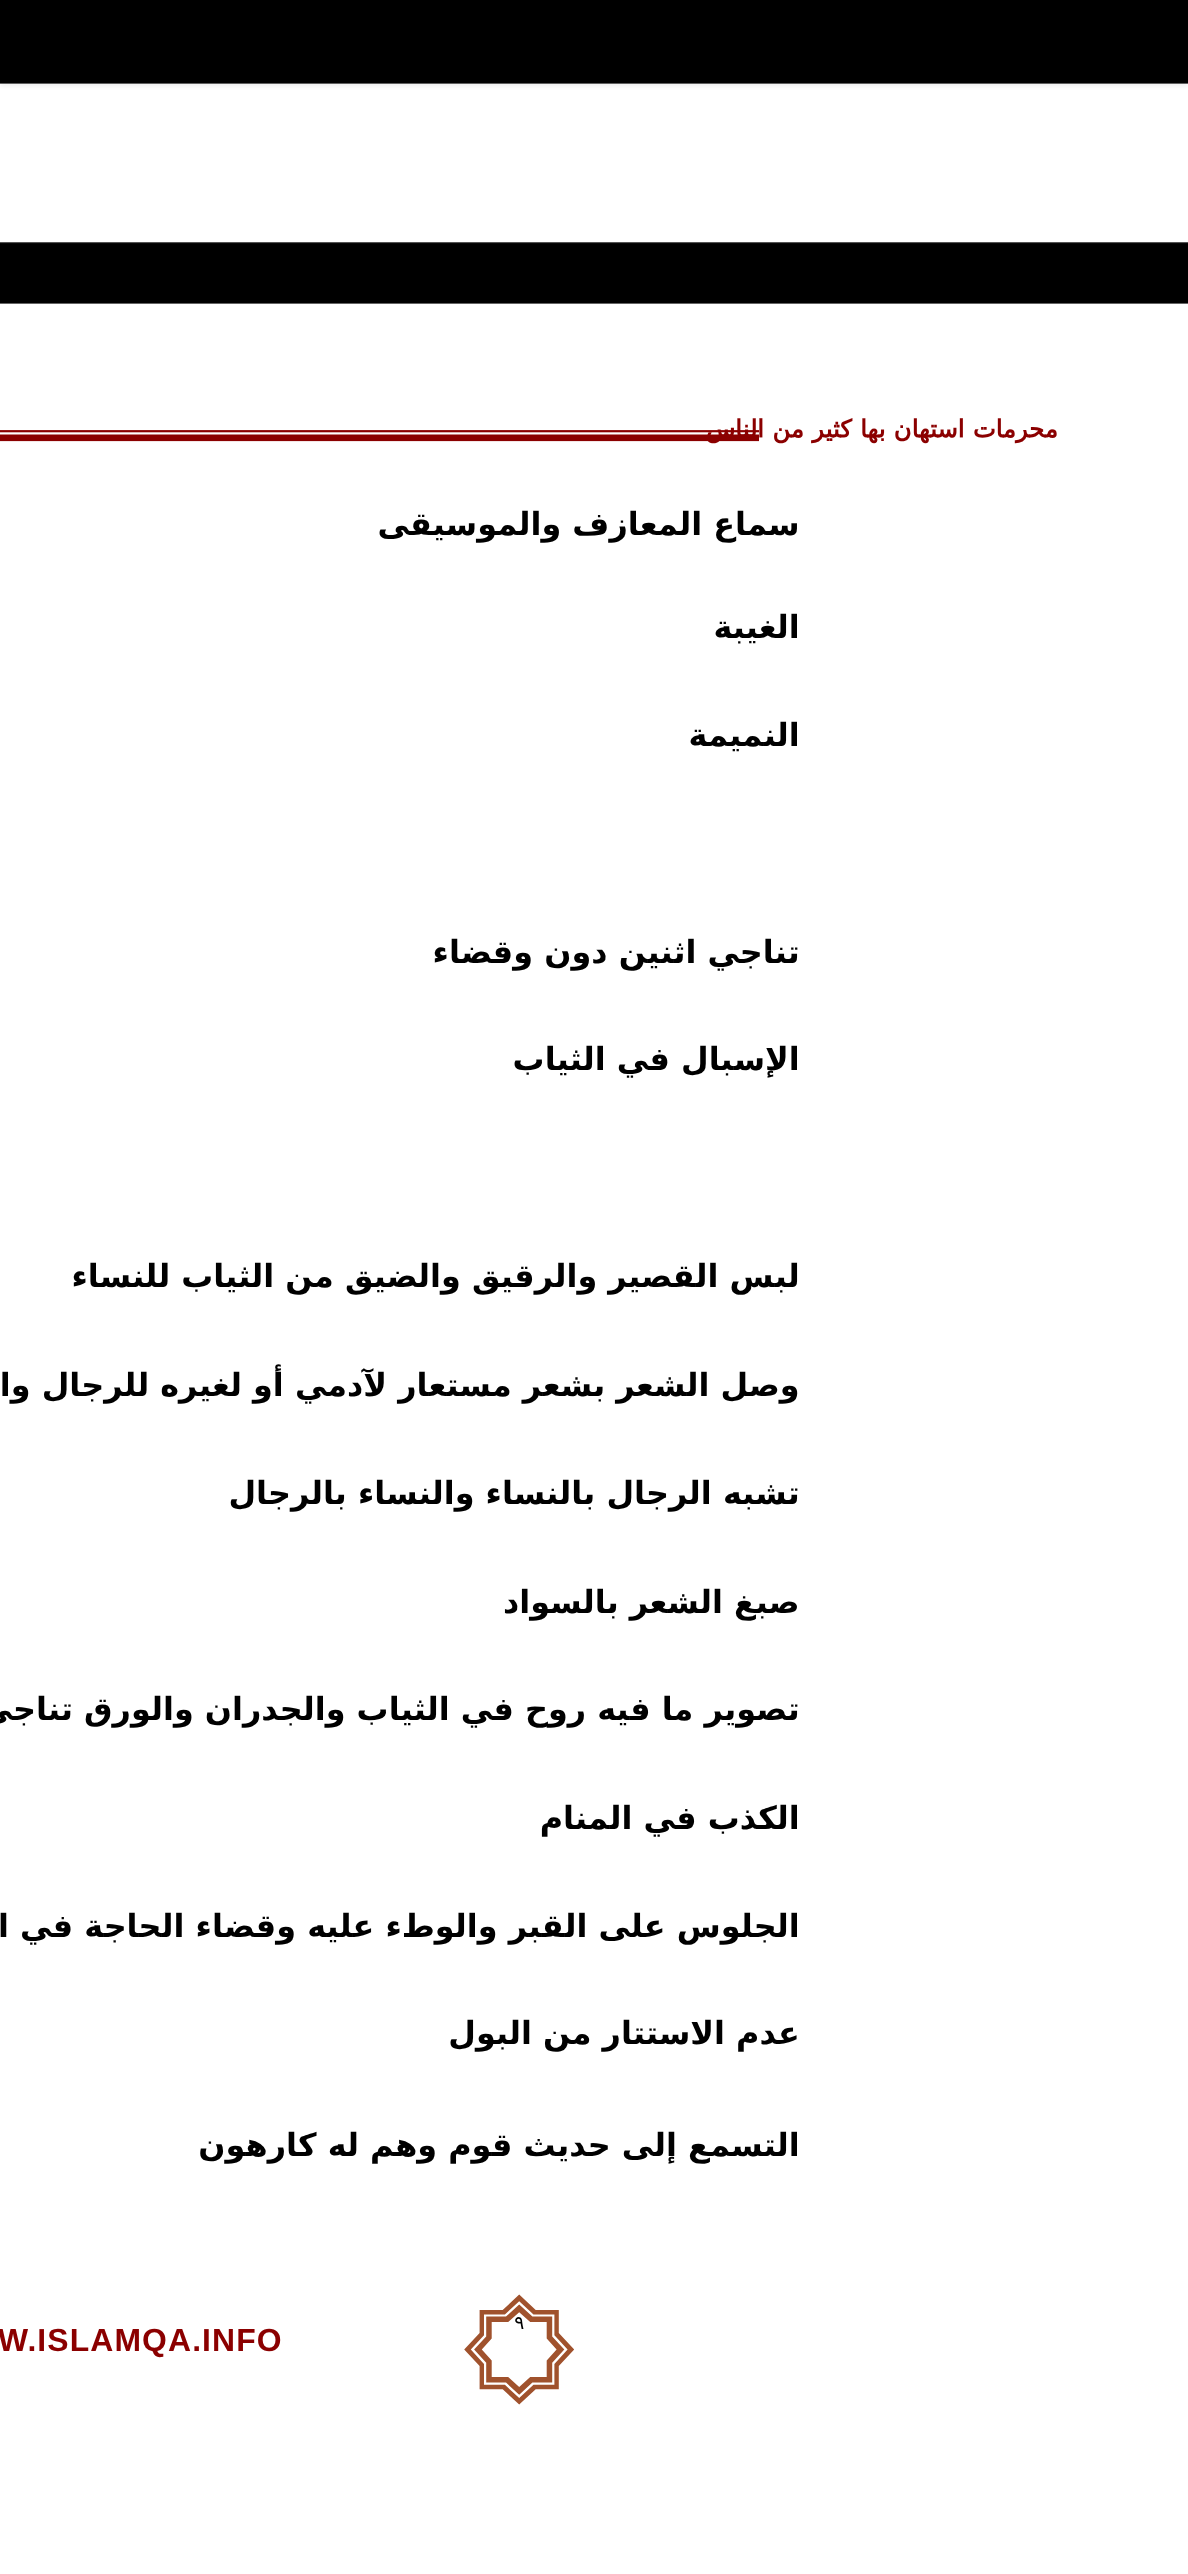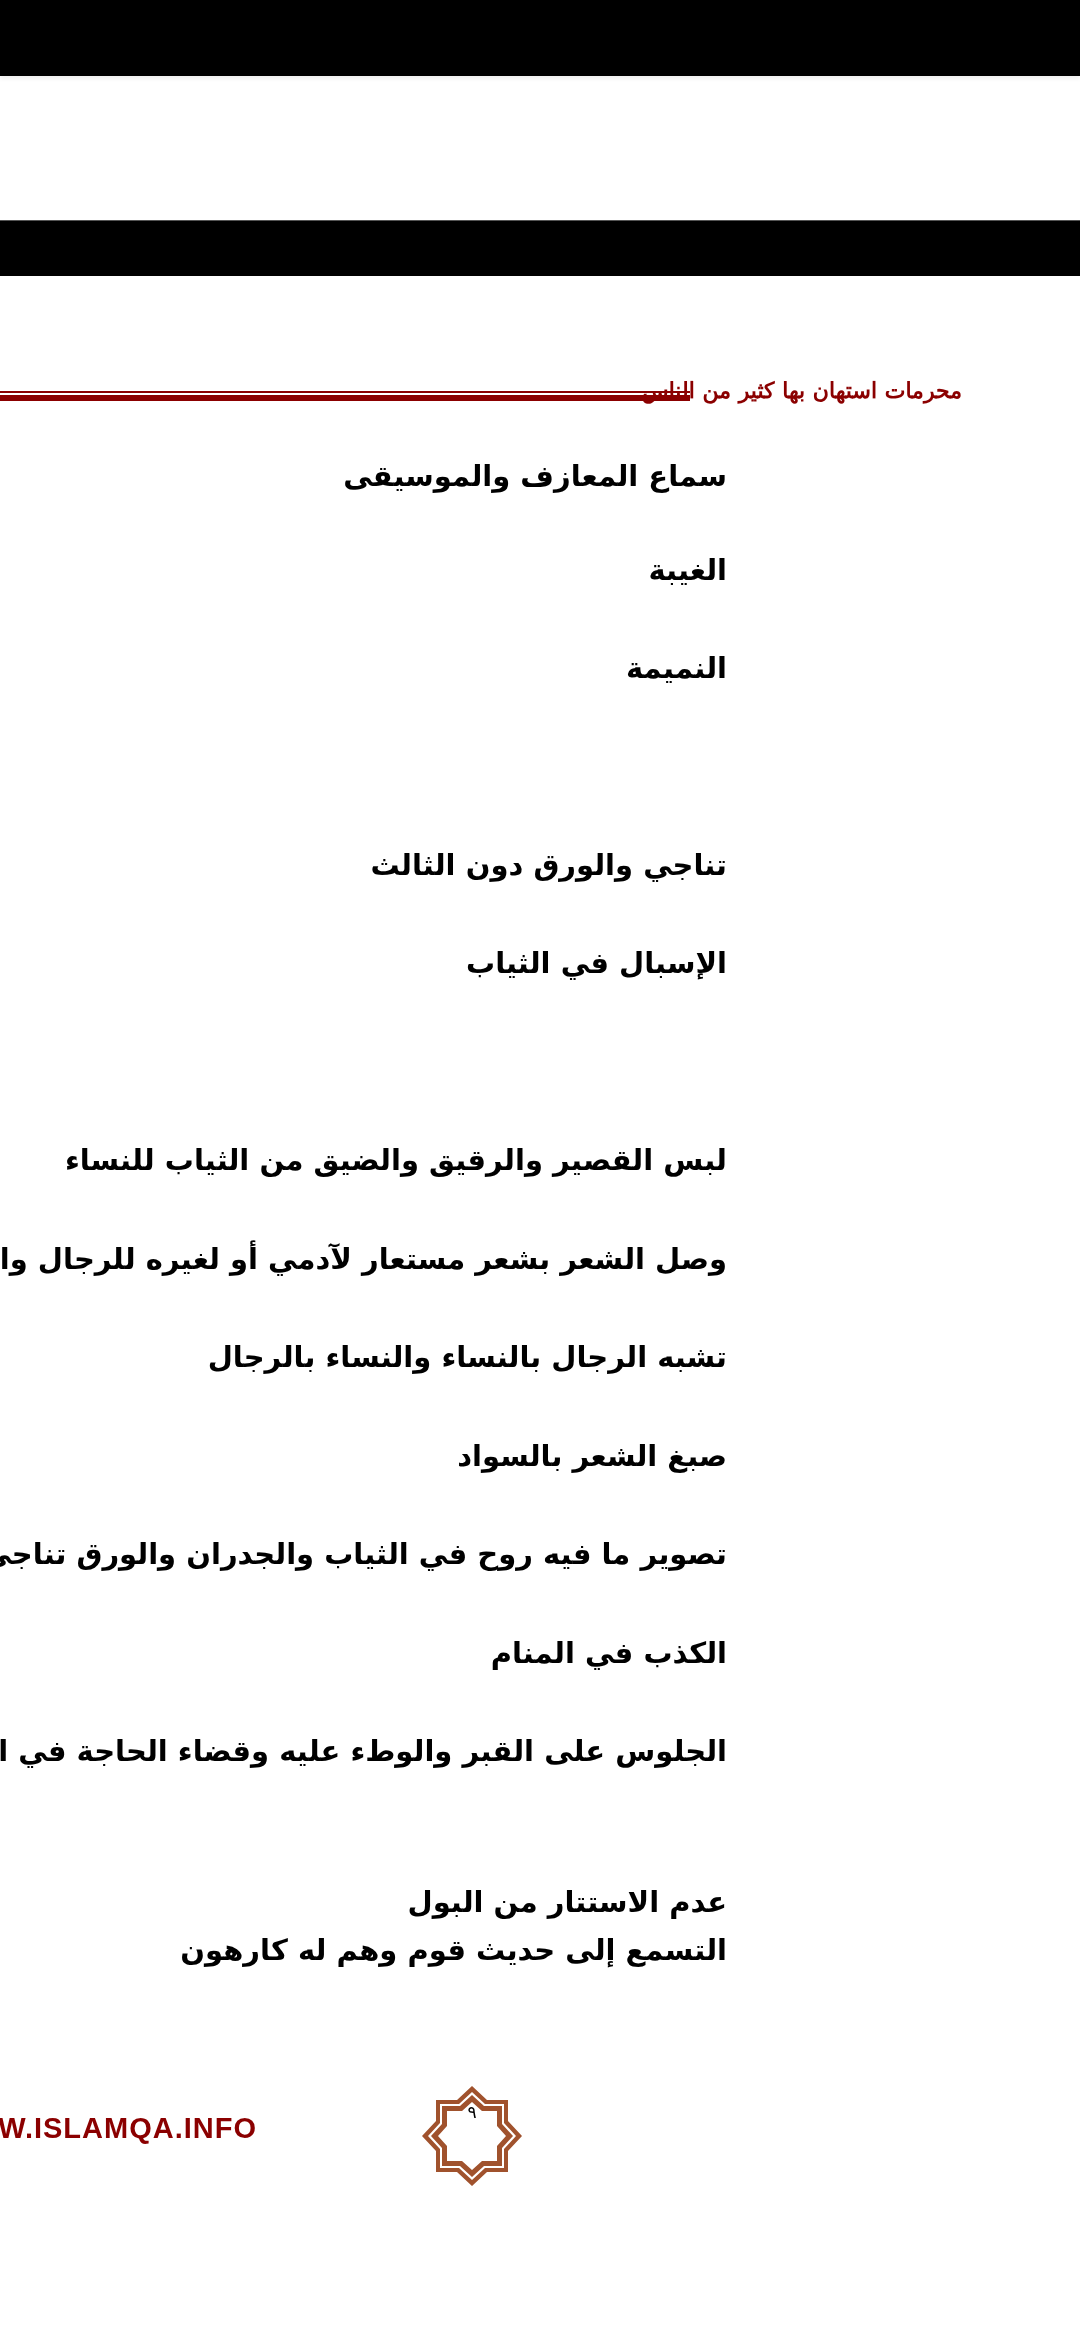--- a/index.html
+++ b/index.html
@@ -84,30 +84,30 @@
 <div class="running-header">
   <div class="header-line-thin"></div>
   <div class="header-line-thick"></div>
   <div class="header-title">محرمات استهان بها كثير من الناس</div>
 </div>
 
 <div class="items">
   <div class="item" style="top:476px">سماع المعازف والموسيقى</div>
   <div class="item" style="top:570px">الغيبة</div>
   <div class="item" style="top:668px">النميمة</div>
-  <div class="item" style="top:865px">تناجي والورق دون الثالث</div>
+  <div class="item" style="top:865px">تناجي اثنين دون وقضاء</div>
   <div class="item" style="top:963px">الإسبال في الثياب</div>
   <div class="item" style="top:1160px">لبس القصير والرقيق والضيق من الثياب للنساء</div>
   <div class="item" style="top:1259px">وصل الشعر بشعر مستعار لآدمي أو لغيره للرجال والنساء</div>
   <div class="item" style="top:1357px">تشبه الرجال بالنساء والنساء بالرجال</div>
   <div class="item" style="top:1456px">صبغ الشعر بالسواد</div>
   <div class="item" style="top:1554px">تصوير ما فيه روح في الثياب والجدران والورق تناجي ذلك</div>
   <div class="item" style="top:1653px">الكذب في المنام</div>
   <div class="item" style="top:1751px">الجلوس على القبر والوطء عليه وقضاء الحاجة في المقابر</div>
-  <div class="item" style="top:1902px">عدم الاستتار من البول</div>
+  <div class="item" style="top:1848px">عدم الاستتار من البول</div>
   <div class="item" style="top:1950px">التسمع إلى حديث قوم وهم له كارهون</div>
 </div>
 
 <div class="footer-site">W.ISLAMQA.INFO</div>
 
 <div class="page-star">
   <svg width="104" height="104" viewBox="0 0 104 104">
     <g transform="translate(52,52)">
 
       <polygon fill="#a0522d" points="0,-50 15,-36 36,-36 36,-15 50,0 36,15 36,36 15,36 0,50 -15,36 -36,36 -36,15 -50,0 -36,-15 -36,-36 -15,-36"></polygon>

